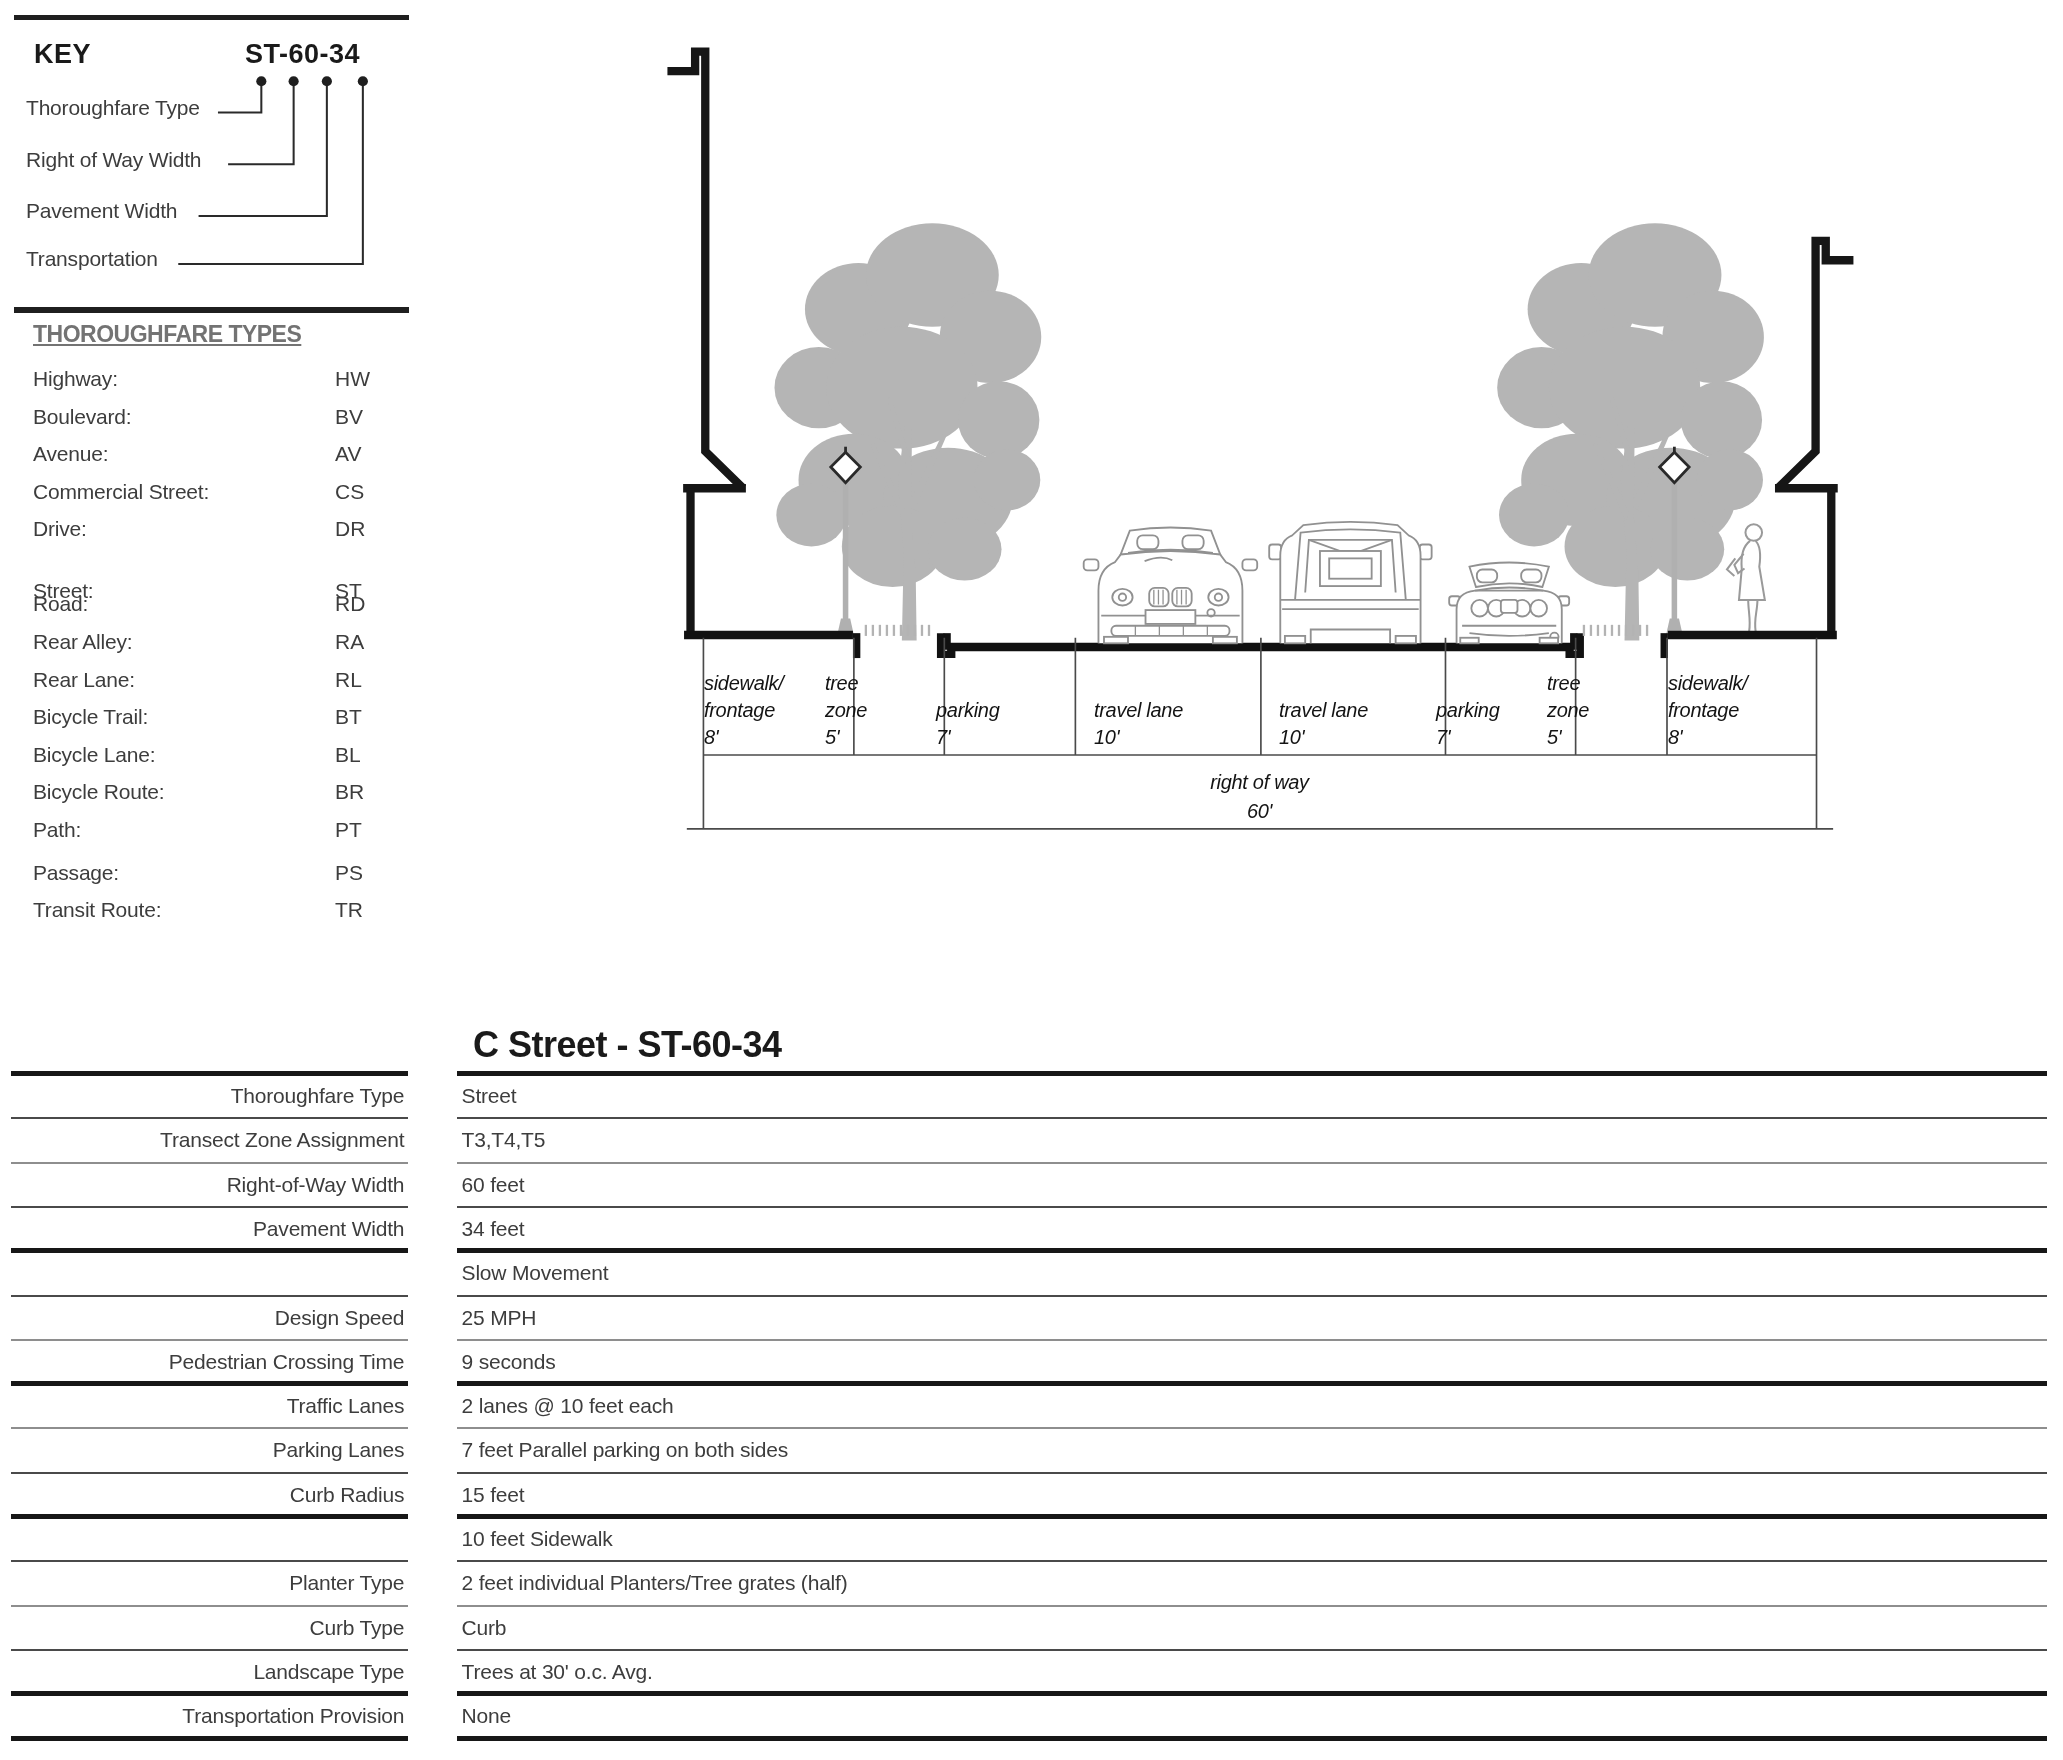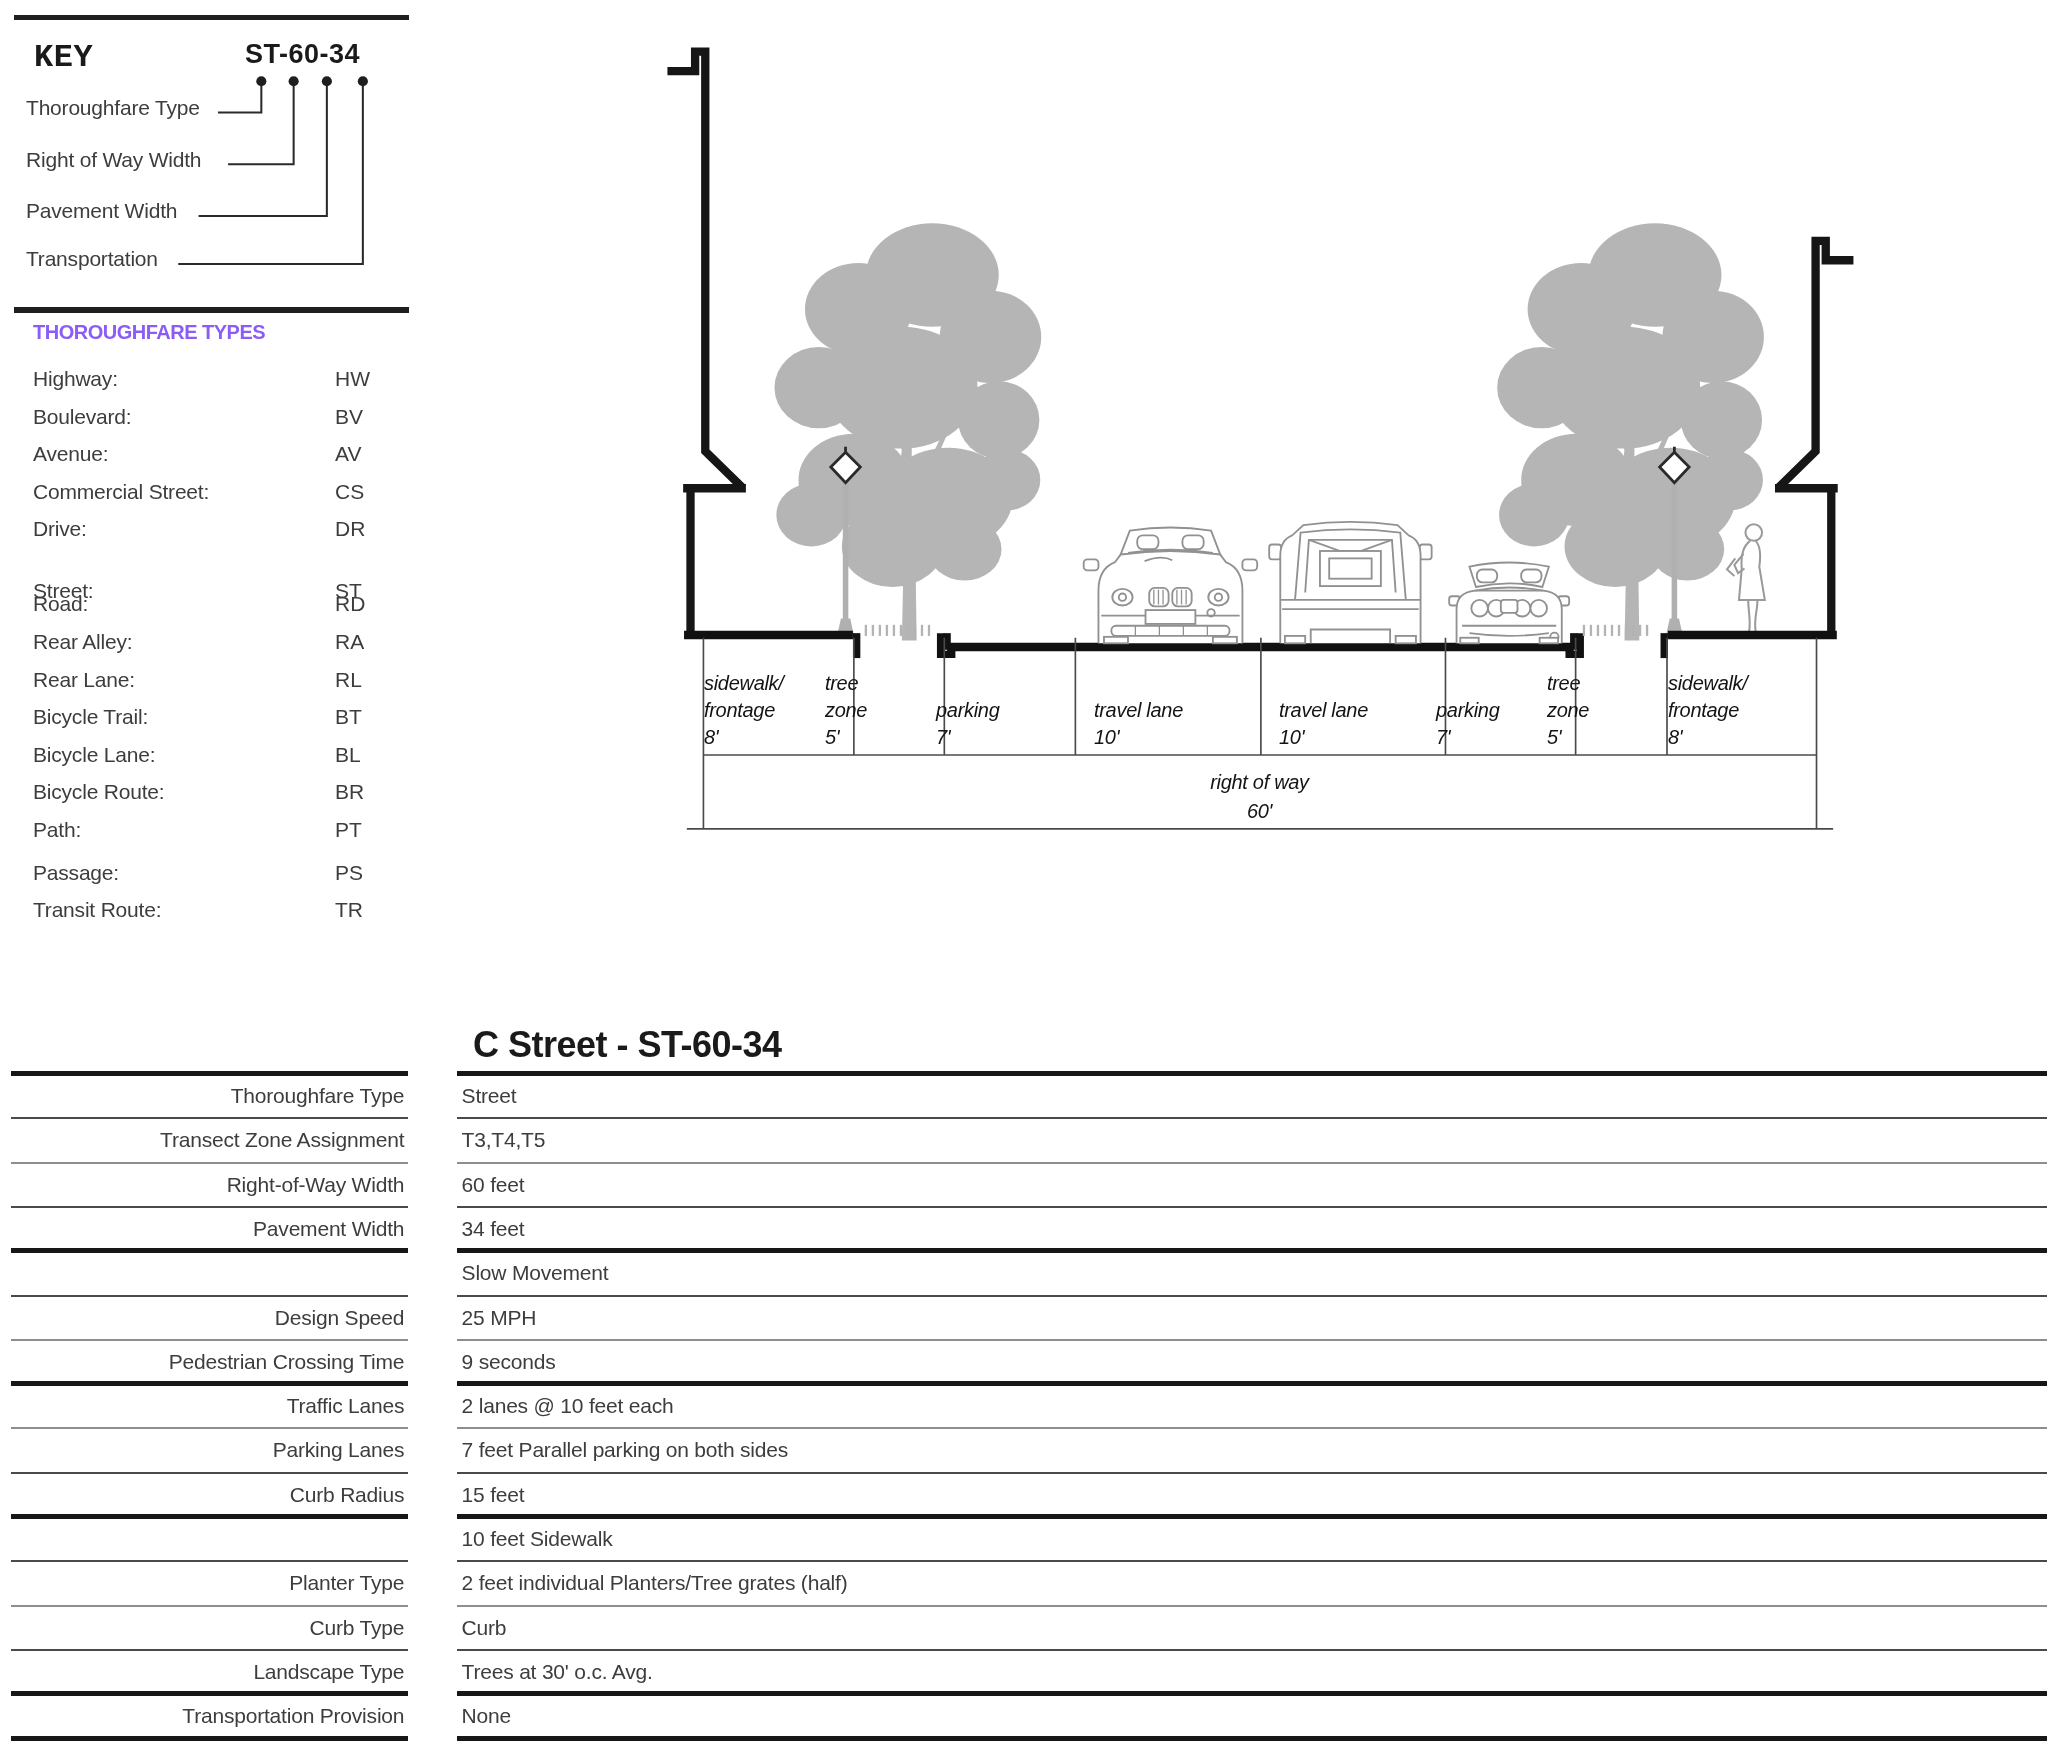--- a/index.html
+++ b/index.html
@@ -2,24 +2,24 @@
 <html style="font-size:14.8px"><head>
 <meta charset="utf-8">
 <style>
   * { margin:0; padding:0; box-sizing:border-box; }
   html,body { background:#ffffff; }
   .page {
     position:relative; width:2064px; height:1761px; background:#fff;
     font-family:"Liberation Sans", sans-serif; color:#3f3f3f; overflow:hidden;
   }
   .bar { position:absolute; left:14px; width:395px; height:5.5px; background:#1f1f1f; }
-  .key-title { position:absolute; left:34px; top:39px; font-size:32px; font-weight:bold; color:#1a1a1a; letter-spacing:0.5px;font-family:Liberation Mono, monospace; }
+  .key-title { position:absolute; left:34px; top:39px; font-size:27px; font-weight:bold; color:#1a1a1a; letter-spacing:0.5px; }
   .key-code  { position:absolute; left:245px; top:39px; font-size:27px; font-weight:bold; color:#1a1a1a; letter-spacing:0.5px; }
   .key-label { position:absolute; left:26px; font-size:21px; color:#3d3d3d; letter-spacing:-0.2px; }
-  .tt-title { position:absolute; left:33px; top:321px; font-size:20px; font-weight:bold; color:#8b5cf6; letter-spacing:-0.5px; }
+  .tt-title { position:absolute; left:33px; top:321px; font-size:23px; font-weight:bold; color:#737373; letter-spacing:-0.5px;text-decoration:underline; }
   .tt-list { position:absolute; left:0; top:367px; width:409px; }
   .tt-row { position:absolute; left:0; width:409px; height:26px; }
   .tt-name { position:absolute; left:33px; font-size:21px; color:#3d3d3d; letter-spacing:-0.2px; }
   .tt-abbr { position:absolute; left:335px; font-size:21px; color:#3d3d3d; }
   svg.diagram { position:absolute; left:0; top:0; width:2064px; height:1761px; }
   .zone-label {
     position:absolute; top:659px; height:92px; width:148px;
     display:flex; flex-direction:column; justify-content:flex-end;
     text-align:left; font-style:italic; font-size:20px; line-height:27px; color:#141414;
     letter-spacing:-0.3px;

